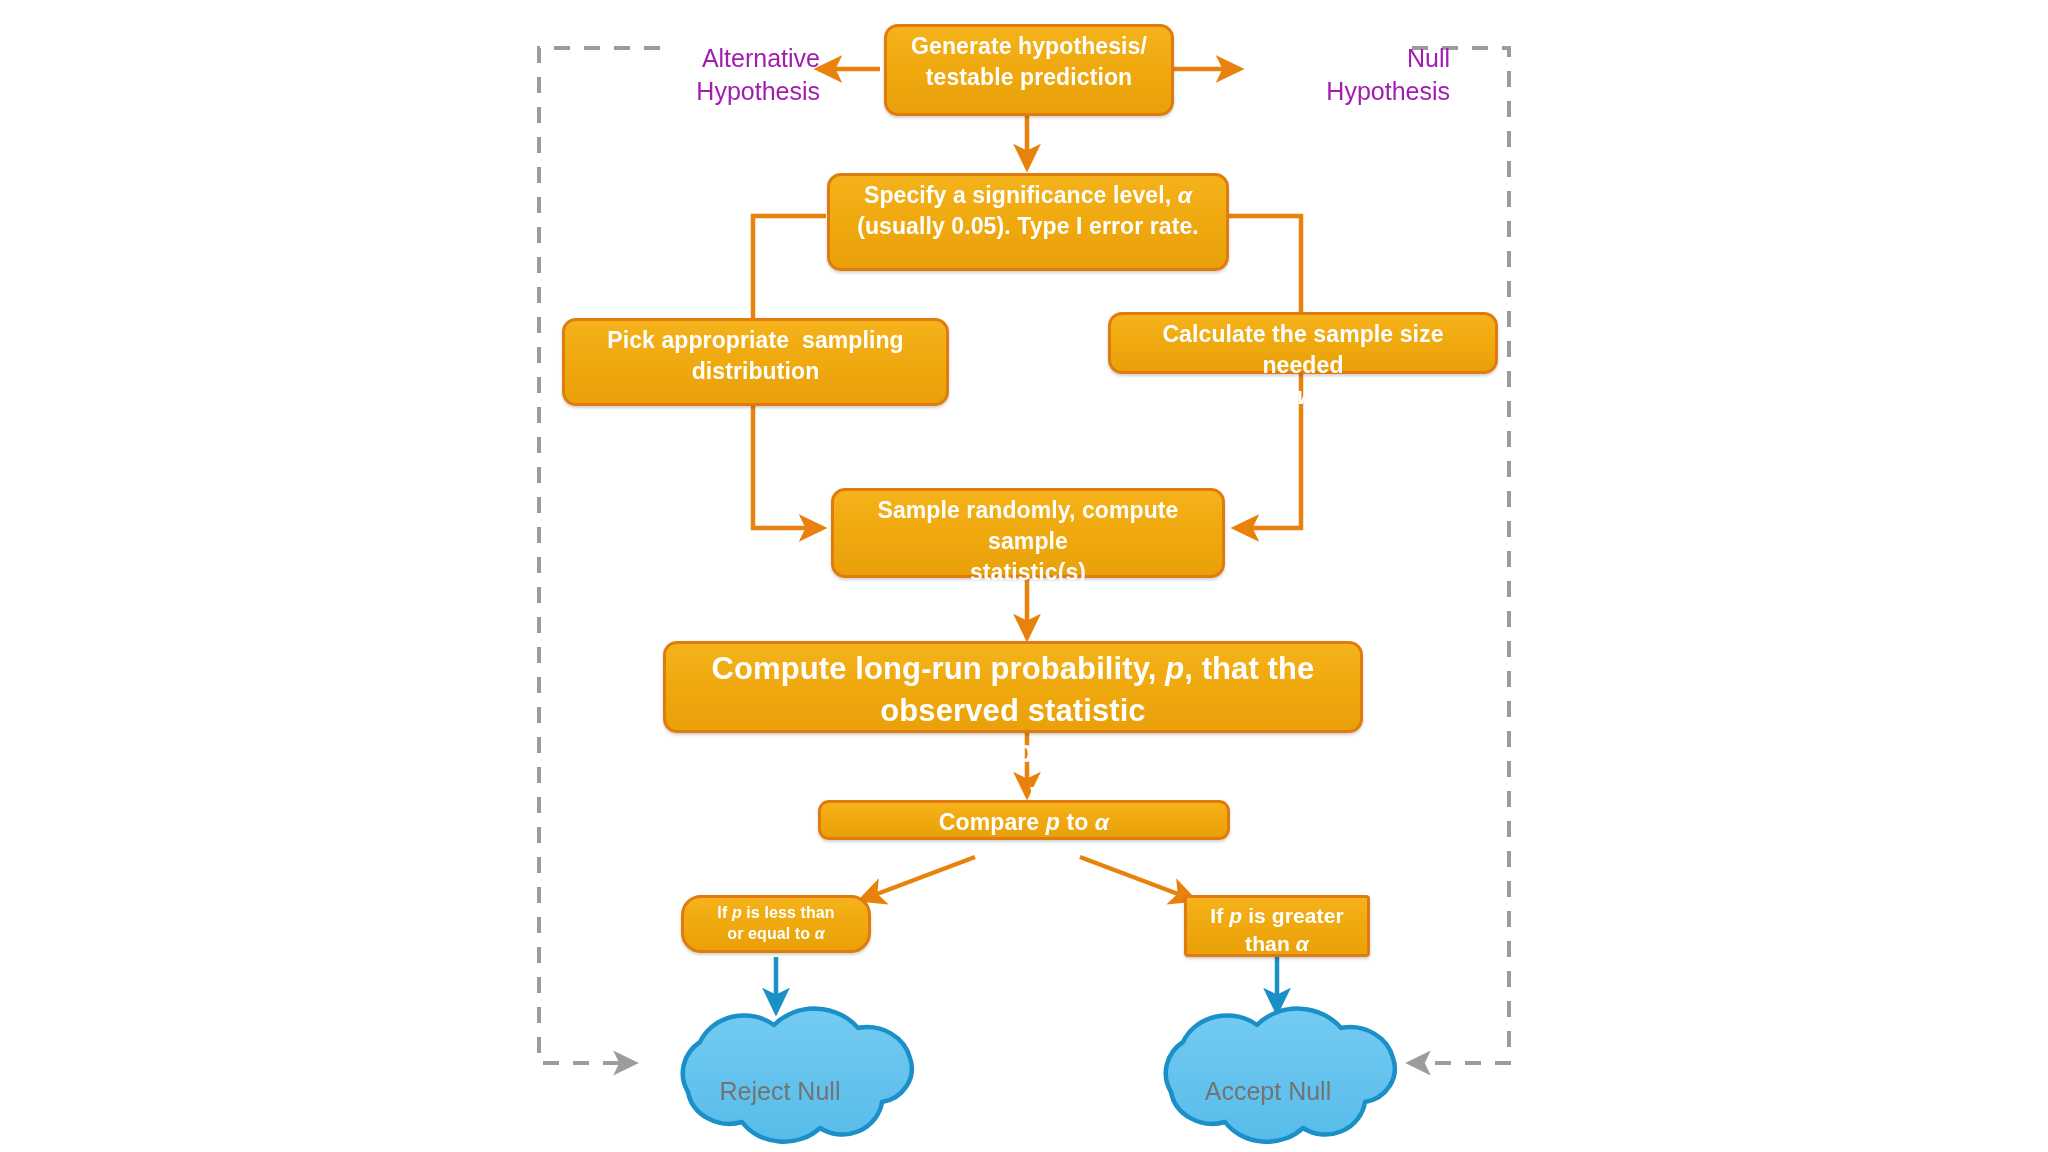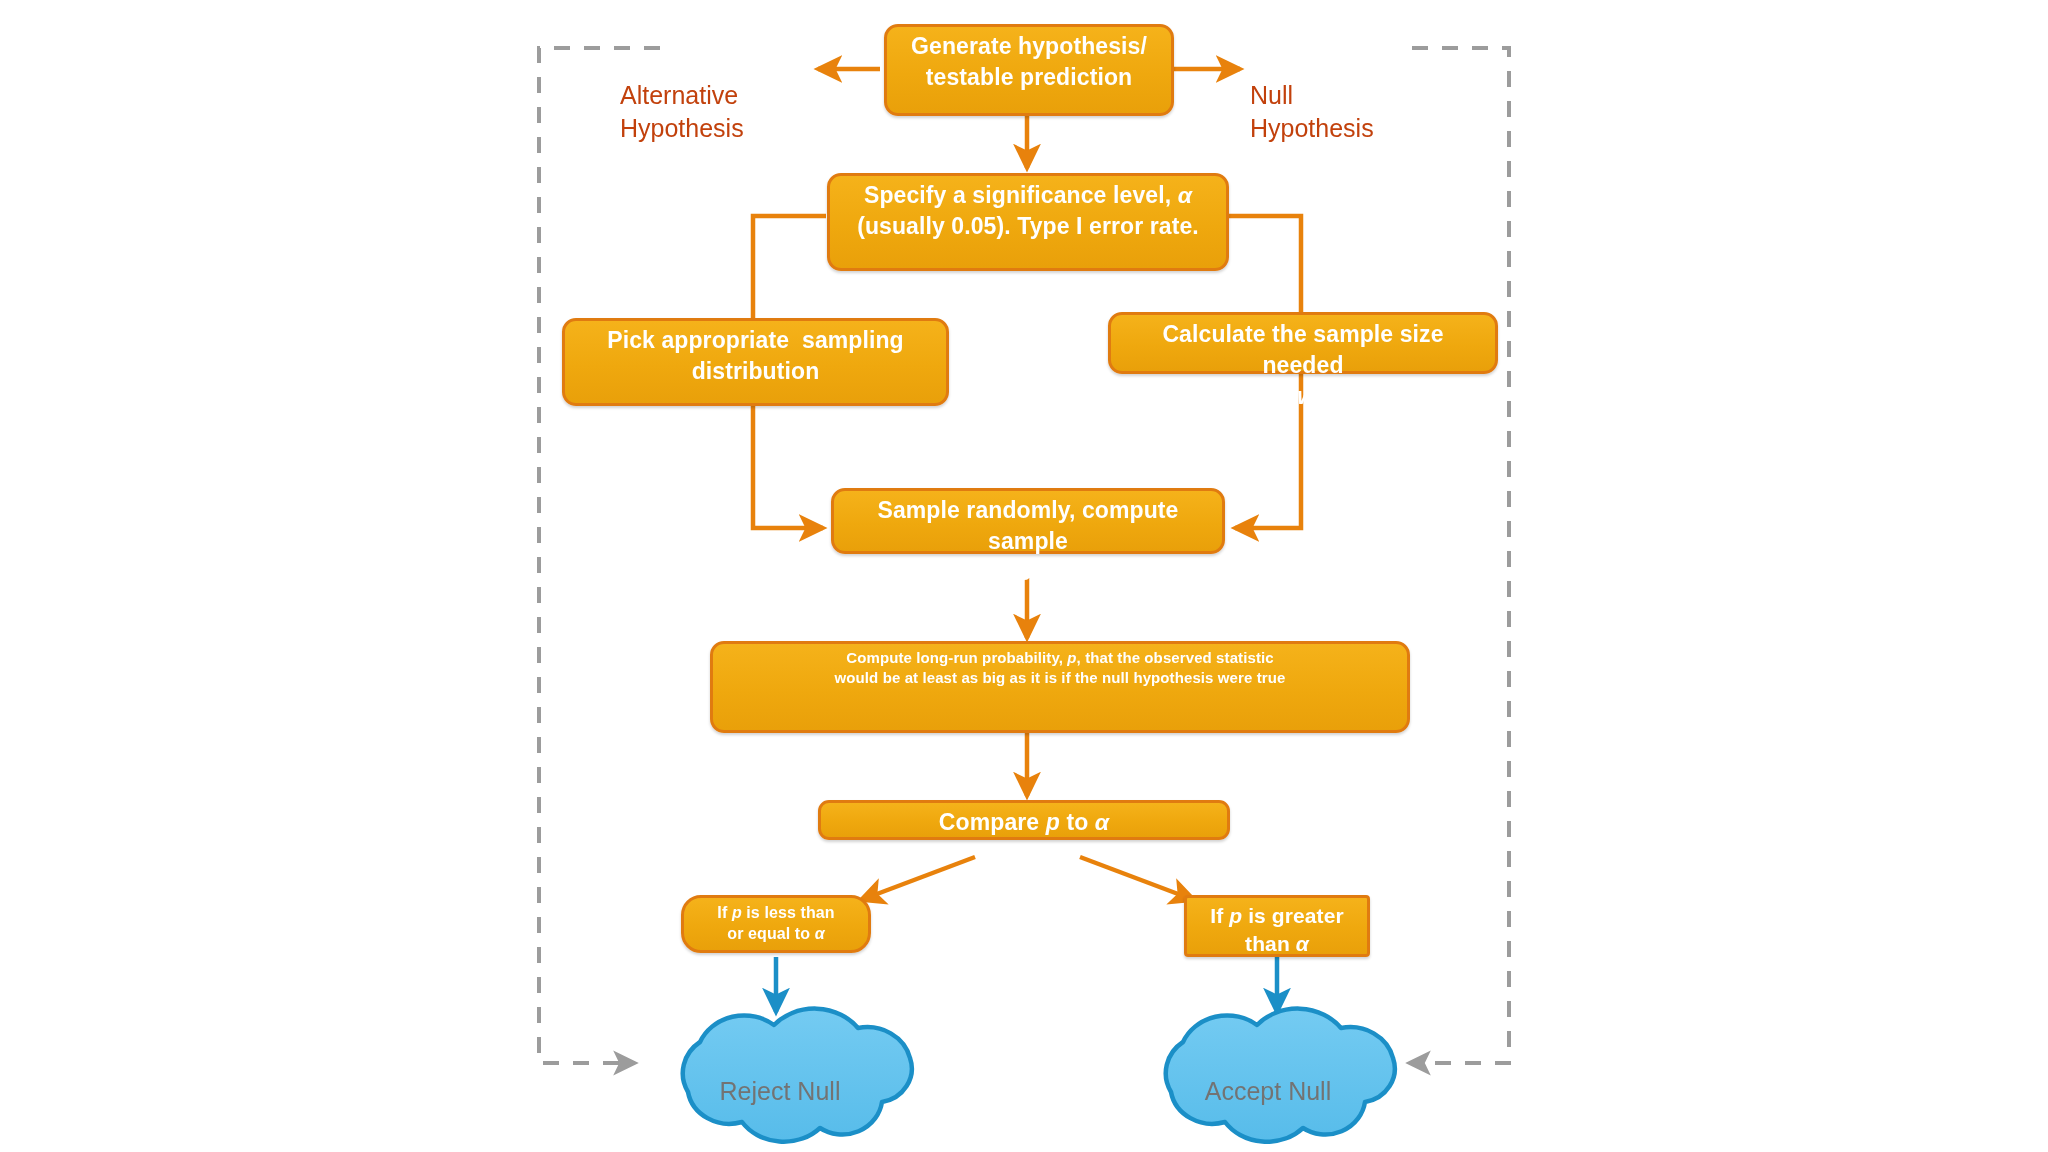--- a/index.html
+++ b/index.html
@@ -37,27 +37,26 @@
     border: 3px solid #E07B10;
     box-shadow: 0 2px 3px rgba(0,0,0,0.18);
     letter-spacing: 0.1px;
     z-index: 3;
     padding: 4px 10px;
   }
   .node span.txt { display: block; }
   .node i { font-style: italic; }
   .side-label {
     position: absolute;
-    color: #c2410c;
+    color: #a21caf;
     font-size: 25px;
     font-weight: 400;
     line-height: 1.32;
-    text-align: left;
+    text-align: right;
     z-index: 2;
-    margin-top: 37px;
   }
   .cloud-label {
     position: absolute;
     color: #737373;
     font-size: 25px;
     font-weight: 400;
     text-align: center;
     z-index: 5;
     pointer-events: none;
     margin-top: 26px;
@@ -195,28 +194,28 @@
     </div>
   </div>
 
   <div class="node" style="left:1108px; top:312px; width:390px; height:62px; font-size:23px;">
     <div>
       <span class="txt">Calculate the sample size needed</span>
       <span class="txt"><span>(</span><i>power</i><span>)</span></span>
     </div>
   </div>
 
-  <div class="node" style="left:831px; top:488px; width:394px; height:66px; font-size:23px;">
+  <div class="node" style="left:831px; top:488px; width:394px; height:90px; font-size:23px;">
     <div>
       <span class="txt">Sample randomly, compute sample</span>
       <span class="txt">statistic(s)</span>
     </div>
   </div>
 
-  <div class="node" style="left:710px; top:641px; width:700px; height:92px; font-size:15px;">
+  <div class="node" style="left:663px; top:641px; width:700px; height:92px; font-size:31px;">
     <div>
       <span class="txt"><span>Compute long-run probability, </span><i>p</i><span>, that the observed statistic</span></span>
       <span class="txt">would be at least as big as it is if the null hypothesis were true</span>
     </div>
   </div>
 
   <div class="node" style="left:818px; top:800px; width:412px; height:40px; font-size:23px;border-radius:11px;">
     <div>
       <span class="txt"><span>Compare </span><i>p</i><span> to </span><i>α</i></span>
     </div>

